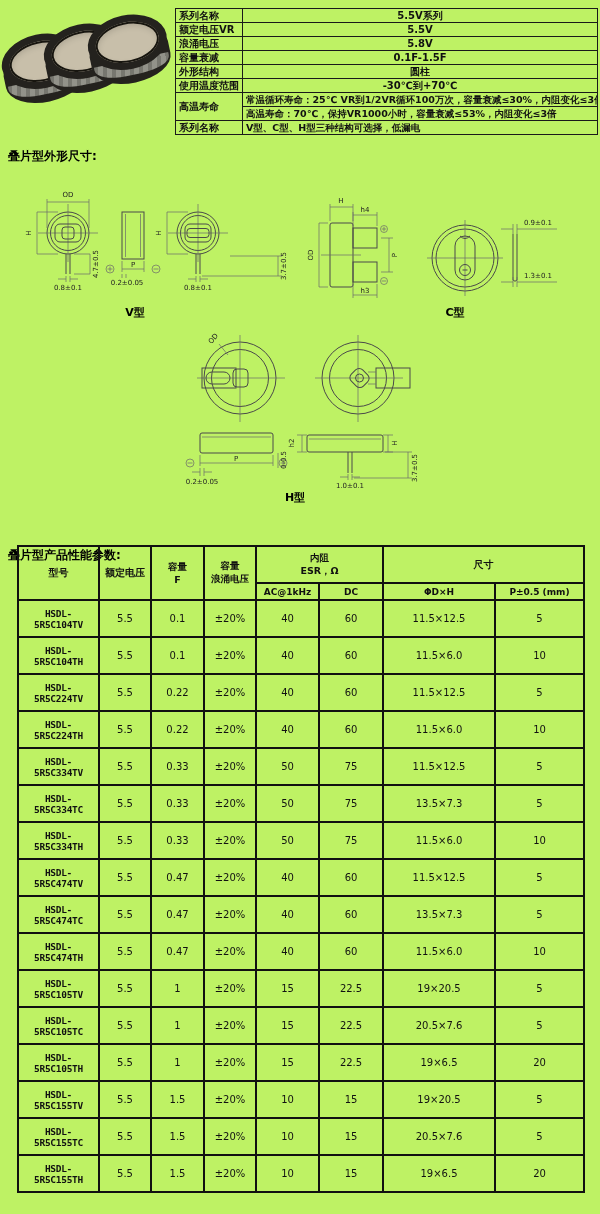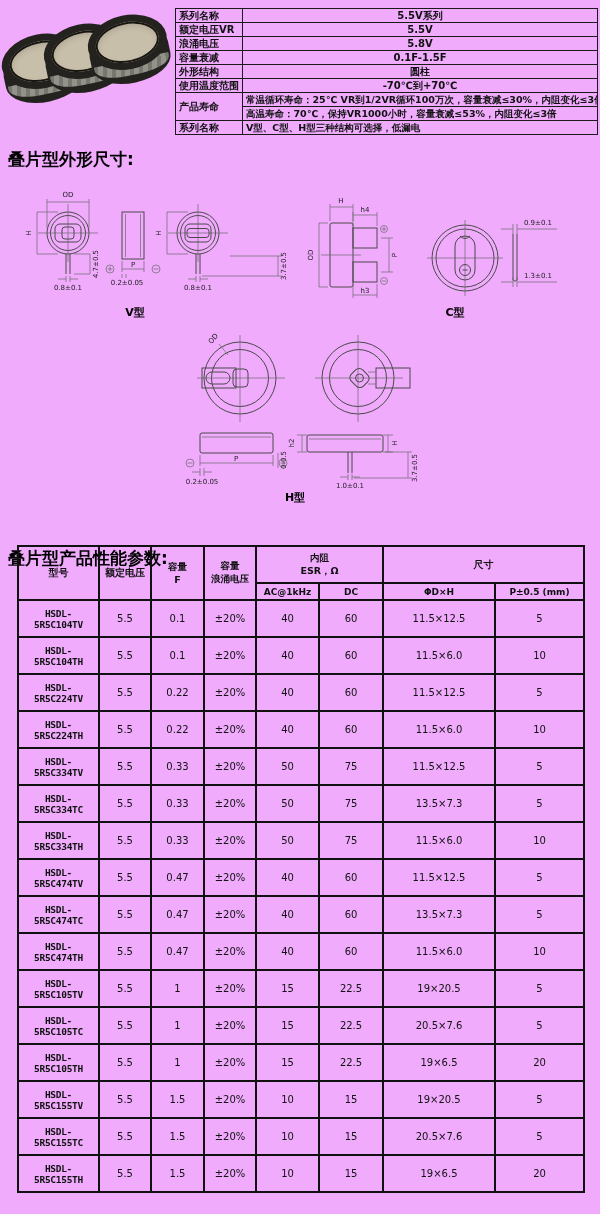--- a/index.html
+++ b/index.html
@@ -1,18 +1,18 @@
 <!DOCTYPE html>
 <html><head>
 <meta charset="utf-8">
 <style>
   * { margin:0; padding:0; box-sizing:border-box; }
   html,body { background:#fff; }
   body { width:600px; height:1214px; font-family:"DejaVu Sans","Liberation Sans",sans-serif; color:#111; }
-  .page { position:relative; width:600px; height:1214px; background:#f0abfc; overflow:hidden; }
+  .page { position:relative; width:600px; height:1214px; background:#bef264; overflow:hidden; }
 
   
   .photo { position:absolute; left:4px; top:14px; width:166px; height:114px; }
   .cap { position:absolute; width:80px; height:80px; transform:rotate(-12deg); }
   .cap1 { left:0;  top:20px; z-index:1; }
   .cap2 { left:42px; top:10px; z-index:2; }
   .cap3 { left:86px; top:1px;  z-index:3; }
   .cap .side { position:absolute; left:0; top:26px; width:80px; height:42px; background:#24221e;
                border-radius:8px 8px 40px 40px / 8px 8px 22px 22px; }
   .cap .band { position:absolute; left:2px; top:45px; width:76px; height:15px; opacity:.92;
@@ -25,21 +25,21 @@
   
   table { border-collapse:collapse; }
   .spec { position:absolute; left:175px; top:8px; width:423px; table-layout:fixed; }
   .spec td { border:1px solid #1a1a1a; font-weight:bold; font-size:10px; line-height:12px;
              height:14px; padding:0 3px; white-space:nowrap; overflow:hidden; }
   .spec td.lbl { text-align:left; }
   .spec td.val { text-align:center;margin-left:8px; }
   .spec td.val.left { text-align:left; font-size:9.5px; }
 
   
-  .sec-title { position:absolute; left:8px; font-size:17px; font-weight:bold; color:#000; }
+  .sec-title { position:absolute; left:8px; font-size:12px; font-weight:bold; color:#000; }
   .sec-title.t1 { top:148px; }
   .sec-title.t2 { top:510px;margin-top:37px; }
 
   
   .drw { position:absolute; }
   .drw text { fill:#222; font-size:7px; font-family:"DejaVu Sans","Liberation Sans",sans-serif; }
   .drw .type-label { font-size:11px; font-weight:bold; fill:#000; }
   .drw .ln { stroke:#4a4a4a; stroke-width:1; fill:none; }
   .drw .thin { stroke:#6a6a6a; stroke-width:.7; fill:none; }
 
@@ -108,26 +108,26 @@
           <td class="val">0.1F-1.5F</td>
         </tr>
 
         <tr>
           <td class="lbl">外形结构</td>
           <td class="val">圆柱</td>
         </tr>
 
         <tr>
           <td class="lbl">使用温度范围</td>
-          <td class="val">-70℃到+70℃</td>
+          <td class="val">-30℃到+70℃</td>
         </tr>
       </tbody>
     <tbody>
       <tr>
-        <td class="lbl" rowspan="2">产品寿命</td>
+        <td class="lbl" rowspan="2">高温寿命</td>
         <td class="val left">常温循环寿命：25℃ VR到1/2VR循环100万次，容量衰减≤30%，内阻变化≤3倍</td>
       </tr>
       <tr>
         <td class="val left">高温寿命：70℃，保持VR1000小时，容量衰减≤53%，内阻变化≤3倍</td>
       </tr>
       <tr>
         <td class="lbl">系列名称</td>
         <td class="val left">V型、C型、H型三种结构可选择，低漏电</td>
       </tr>
     </tbody>

